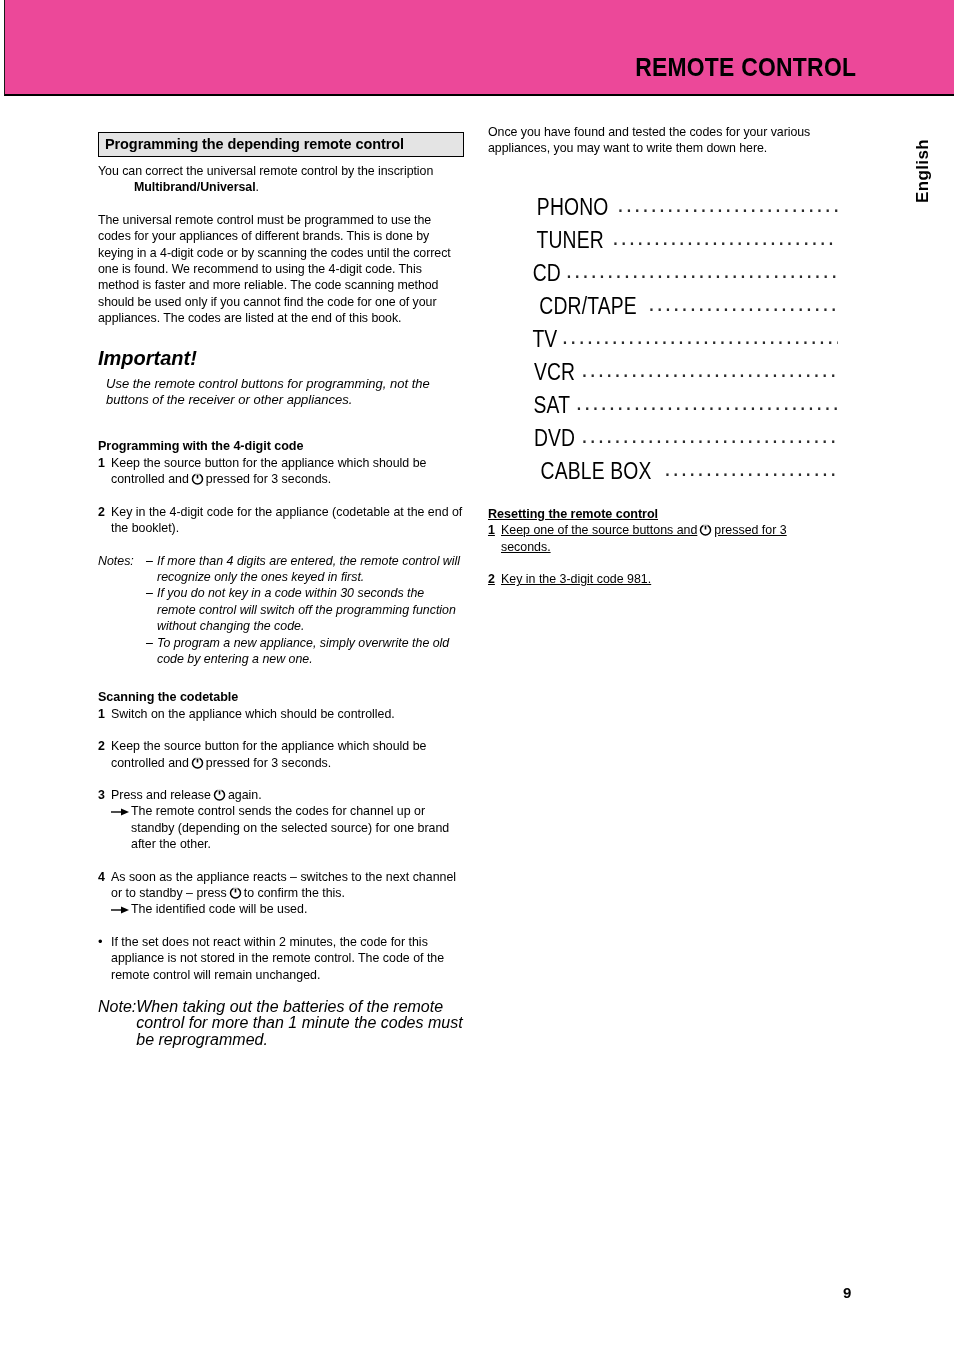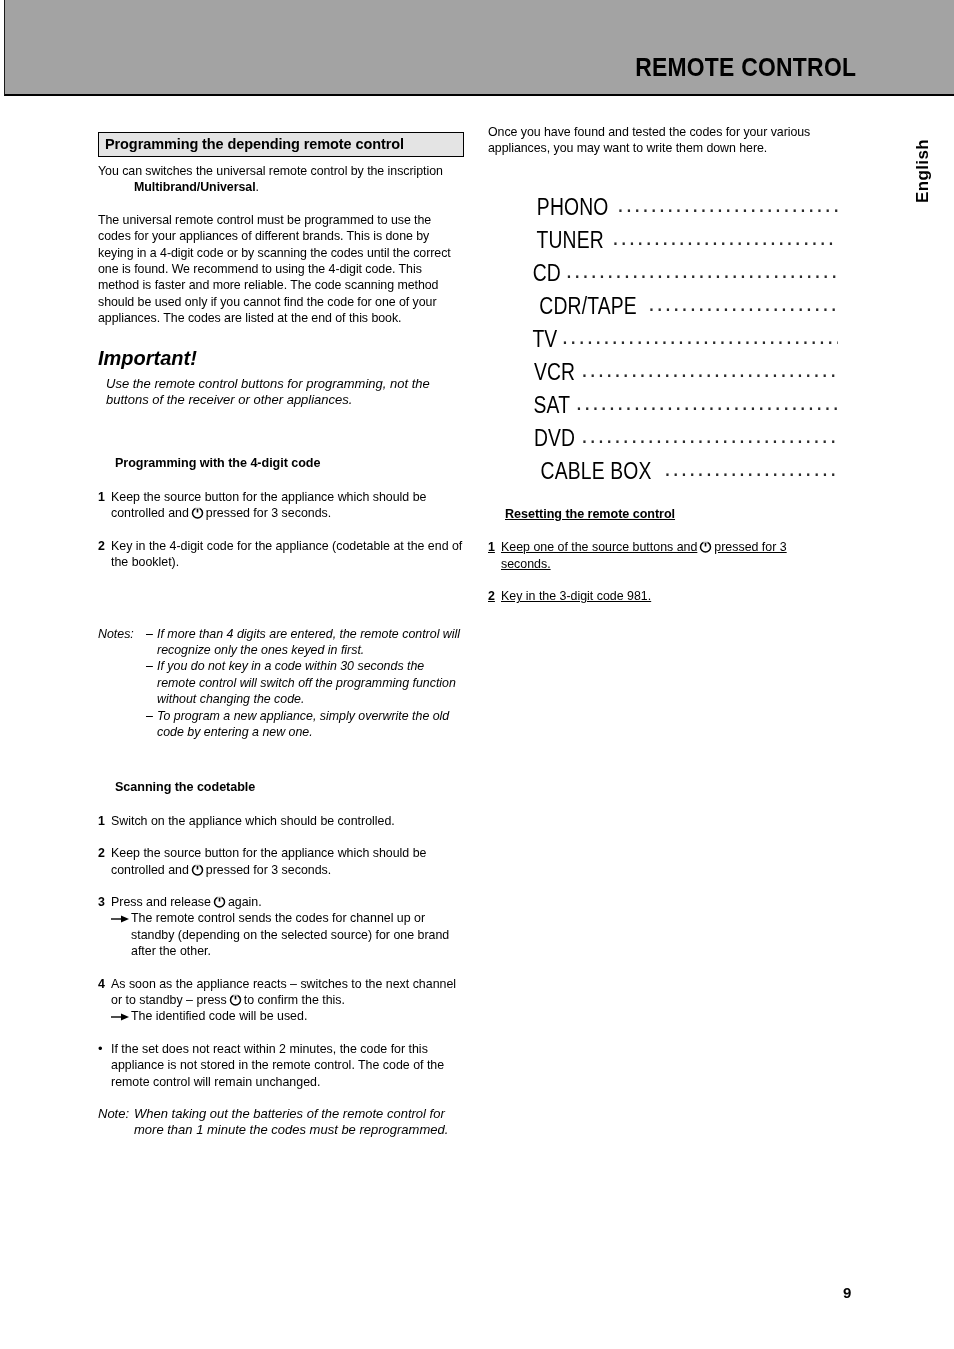--- a/index.html
+++ b/index.html
@@ -16,21 +16,21 @@
     overflow: hidden;
   }
 
   
   #header-band {
     position: absolute;
     left: 4px;
     top: 0px;
     width: 950px;
     height: 96px;
-    background: #a3a3a3;
+    background: #ec4899;
     border-left: 1px solid #1a1a1a;
     border-bottom: 2px solid #000000;
     box-sizing: border-box;
   }
   #page-title {
     position: absolute;
     right: 98px;
     bottom: 11px;
     font-size: 26px;
     font-weight: bold;
@@ -95,21 +95,21 @@
   }
   .gap-sm { height: 6px; }
   .gap-md { height: 16px; }
   .gap-lg { height: 22px; }
 
   .bold { font-weight: bold; padding-left: 36px; }
 
   h3.sub {
     font-size: 12.6px;
     font-weight: bold;
-    margin: 17px;
+    margin: 0;
     line-height: 16.4px;
     letter-spacing: -0.05px;
   }
   .important-head {
     font-size: 20px;
     font-weight: bold;
     font-style: italic;
     margin: 0;
     line-height: 19px;
   }
@@ -159,34 +159,33 @@
     height: 16.4px;
   }
   .arrow-ico svg { position: absolute; left: 0; top: 5px; }
 
   
   .notes-row {
     display: flex;
     font-size: 12.4px;
     font-style: italic;
     line-height: 16.4px;
-    margin-top: 39px;
   }
   .notes-label { flex: 0 0 48px; }
   .notes-list { flex: 1; }
   .note-item {
     display: flex;
     font-style: italic;
   }
   .note-dash { flex: 0 0 11px; }
   .note-text { flex: 1; }
 
   .note-block {
     display: flex;
-    font-size: 13px;
+    font-size: 16px;
     font-style: italic;
     line-height: 16.4px;
   }
   .note-block-label { flex: 0 0 36px; }
 
   
   .pw {
     display: inline-block;
     width: 13px;
     height: 13px;
@@ -247,21 +246,21 @@
 
   <div id="lang-rot">English</div>
 </div>
 
 <div id="col-left">
 
   <div class="section-box">Programming the depending remote control</div>
 
   <div class="gap-sm"></div>
 
-  <p class="body"><span>You can switches the universal remote control by the inscription </span><span class="bold">Multibrand/Universal</span><span>.</span></p>
+  <p class="body"><span>You can correct the universal remote control by the inscription </span><span class="bold">Multibrand/Universal</span><span>.</span></p>
 
   <div class="gap-md"></div>
 
   <p class="body">The universal remote control must be programmed to use the codes for your appliances of different brands. This is done by keying in a 4-digit code or by scanning the codes until the correct one is found. We recommend to using the 4-digit code. This method is faster and more reliable. The code scanning method should be used only if you cannot find the code for one of your appliances. The codes are listed at the end of this book.</p>
 
   <div class="gap-lg"></div>
 
   <p class="important-head">Important!</p>
   <p class="italic-block">Use the remote control buttons for programming, not the buttons of the receiver or other appliances.</p>
 

